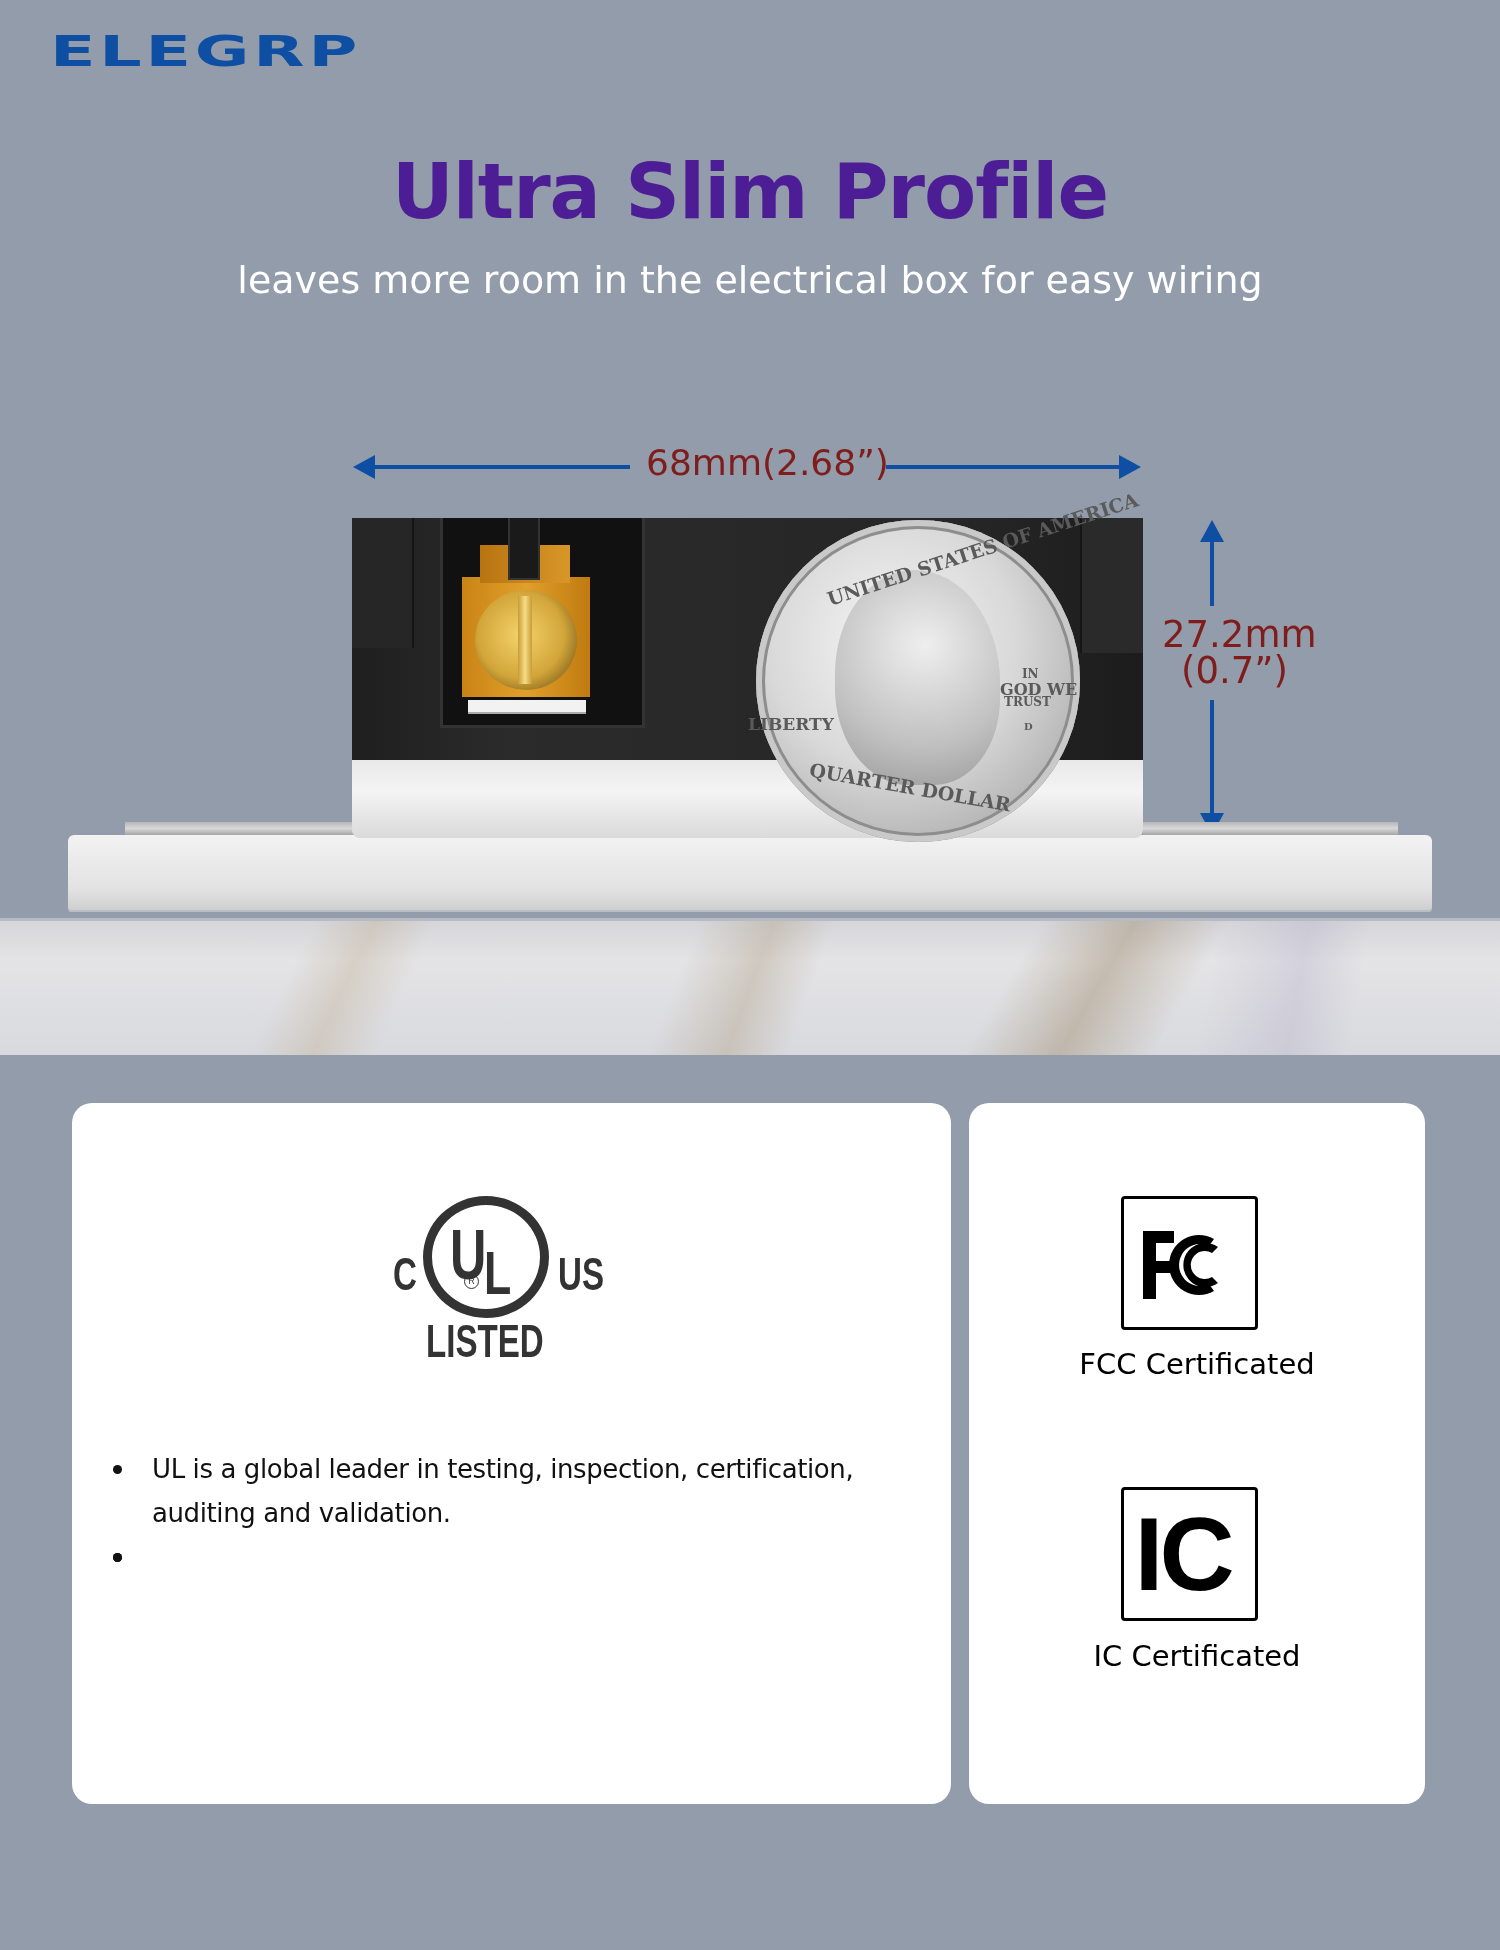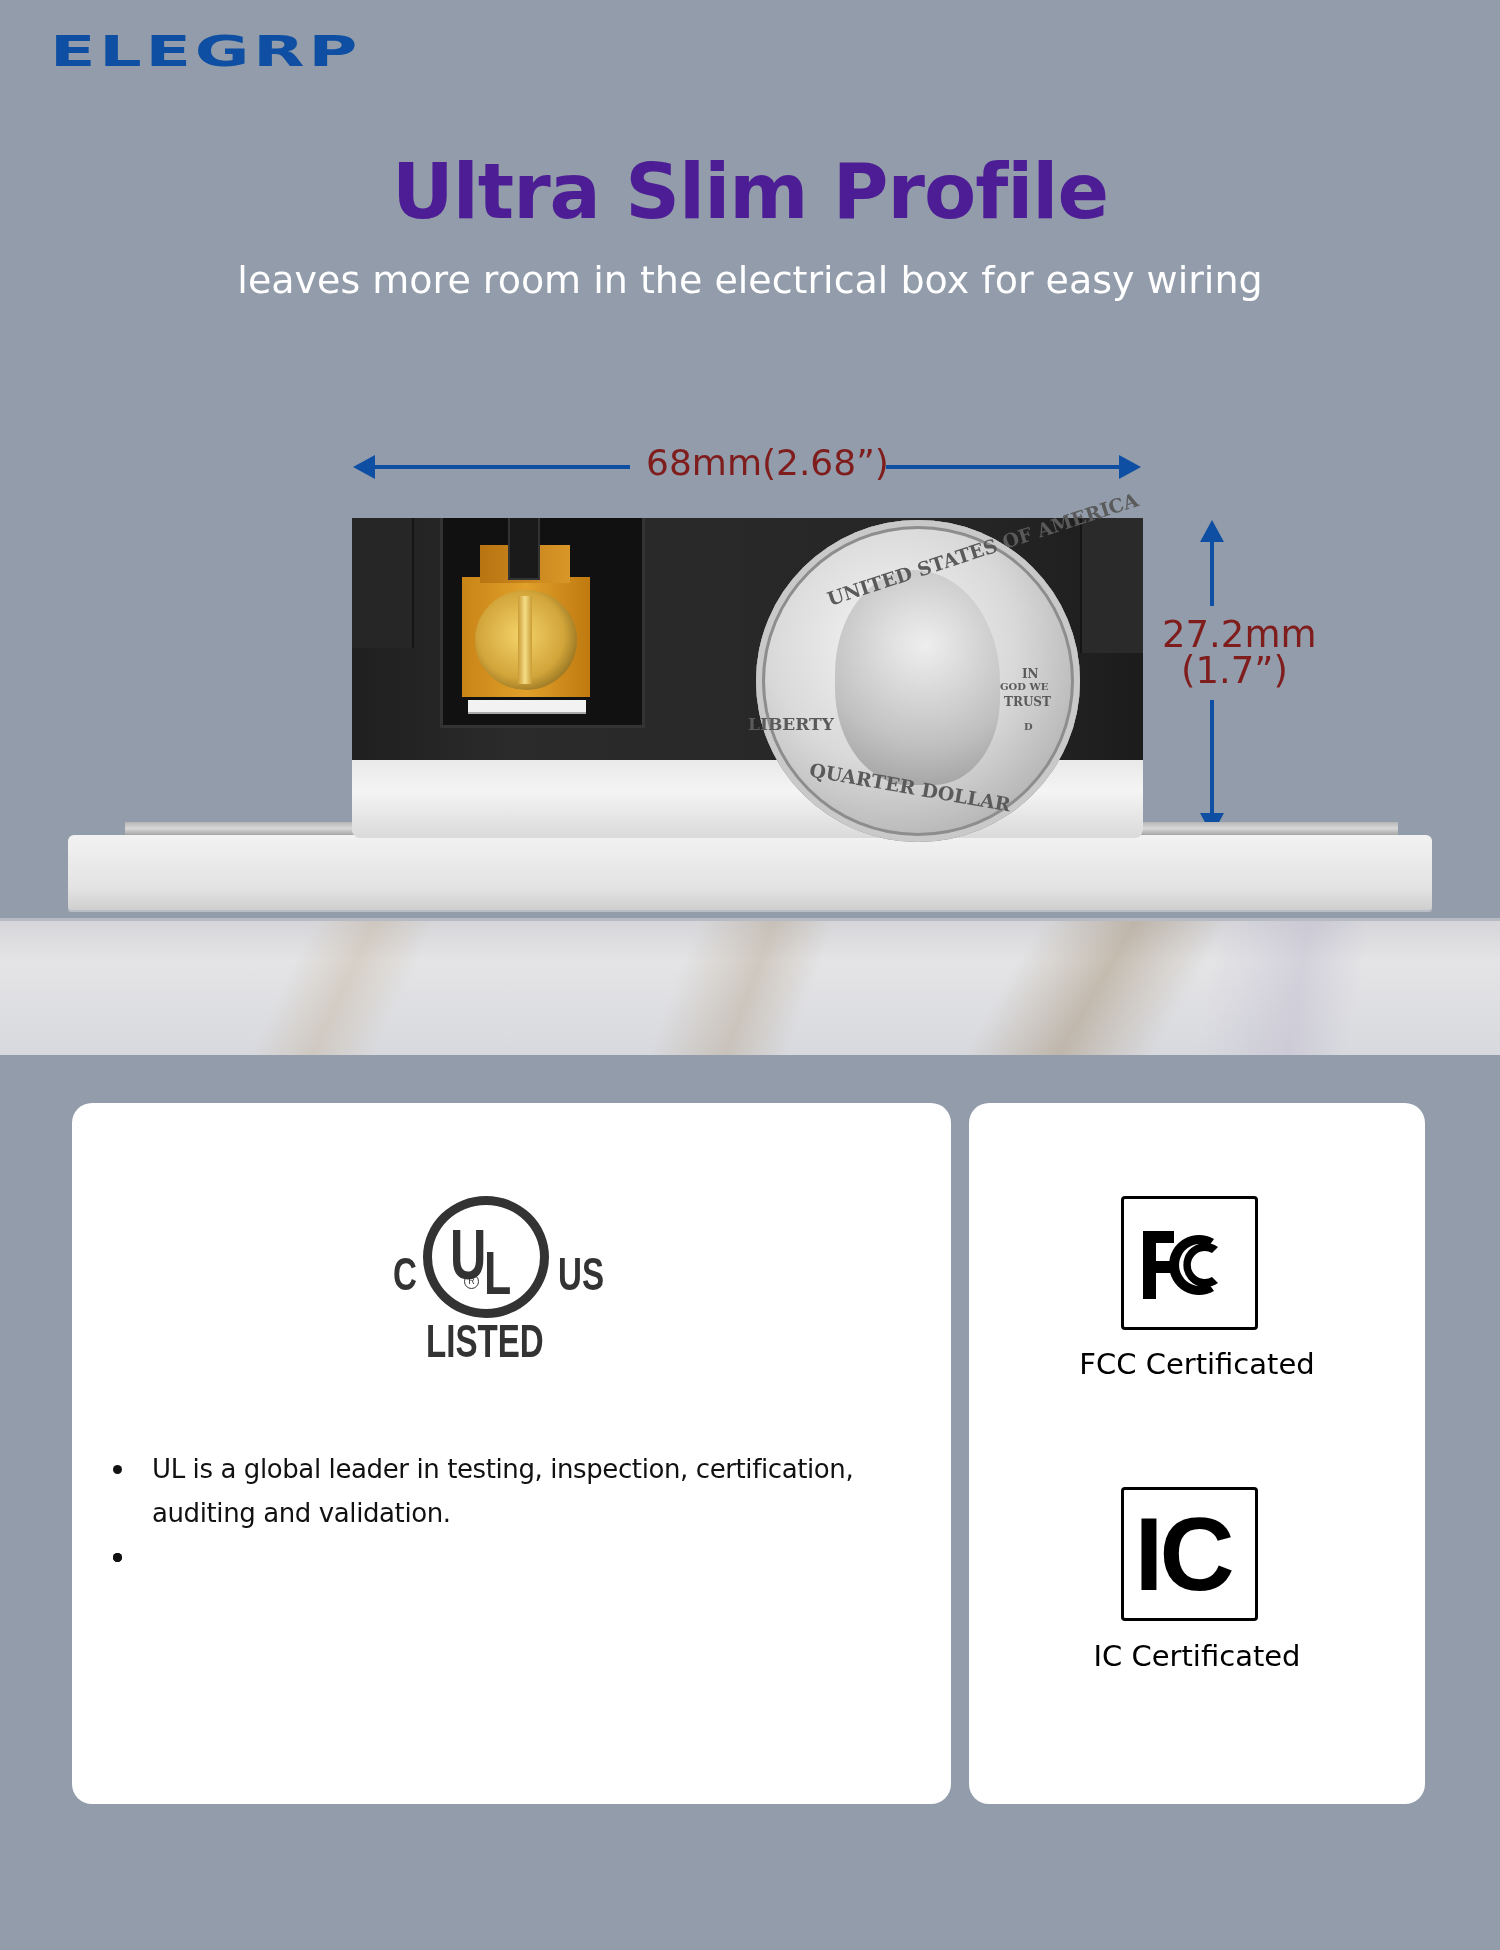--- a/index.html
+++ b/index.html
@@ -268,21 +268,21 @@
   <div class="abs dim-line" style="left:372px; top:465px; width:258px; height:4px;"></div>
   <div class="abs dim-label" style="left:646px; top:445px;">68mm(2.68”)</div>
   <div class="abs dim-line" style="left:886px; top:465px; width:237px; height:4px;"></div>
   <div class="abs arrow-right" style="left:1119px; top:455px;"></div>
 </div>
 
 <div>
   <div class="abs arrow-up" style="left:1200px; top:520px;"></div>
   <div class="abs dim-line" style="left:1210px; top:540px; width:4px; height:66px;"></div>
   <div class="abs dim-label" style="left:1162px; top:616px; font-size:37px;">27.2mm</div>
-  <div class="abs dim-label" style="left:1181px; top:652px; font-size:37px;">(1.7”)</div>
+  <div class="abs dim-label" style="left:1181px; top:652px; font-size:37px;">(0.7”)</div>
   <div class="abs dim-line" style="left:1210px; top:700px; width:4px; height:114px;"></div>
   <div class="abs arrow-down" style="left:1200px; top:813px;"></div>
 </div>
 
 <div>
   <div class="abs base-rail" style="left:125px; width:230px;"></div>
   <div class="abs base-rail" style="left:1143px; width:255px;"></div>
   <div class="abs base-plate"></div>
   <div class="abs body-black"></div>
   <div class="abs body-step"></div>
@@ -294,21 +294,21 @@
   <div class="abs terminal-tab"></div>
   <div class="abs screw"></div>
   <div class="abs screw-slot"></div>
   <div class="abs terminal-plate"></div>
 
   <div class="abs coin"></div>
   <div class="abs coin-profile"></div>
   <div class="abs coin-text" style="left:820px; top:540px; font-size:19px; transform:rotate(-18deg);">UNITED STATES OF AMERICA</div>
   <div class="abs coin-text" style="left:748px; top:716px; font-size:17px;">LIBERTY</div>
   <div class="abs coin-text" style="left:1022px; top:668px; font-size:12px;">IN</div>
-  <div class="abs coin-text" style="left:1000px; top:682px; font-size:10px;">GOD WE</div>
+  <div class="abs coin-text" style="left:1000px; top:682px; font-size:16px;">GOD WE</div>
   <div class="abs coin-text" style="left:1004px; top:696px; font-size:12px;">TRUST</div>
   <div class="abs coin-text" style="left:1024px; top:722px; font-size:10px;">D</div>
   <div class="abs coin-text" style="left:808px; top:778px; font-size:19px; transform:rotate(10deg);">QUARTER DOLLAR</div>
 </div>
 
 <div class="abs marble"></div>
 
 <section class="abs card card-ul"></section>
 
 <div>

